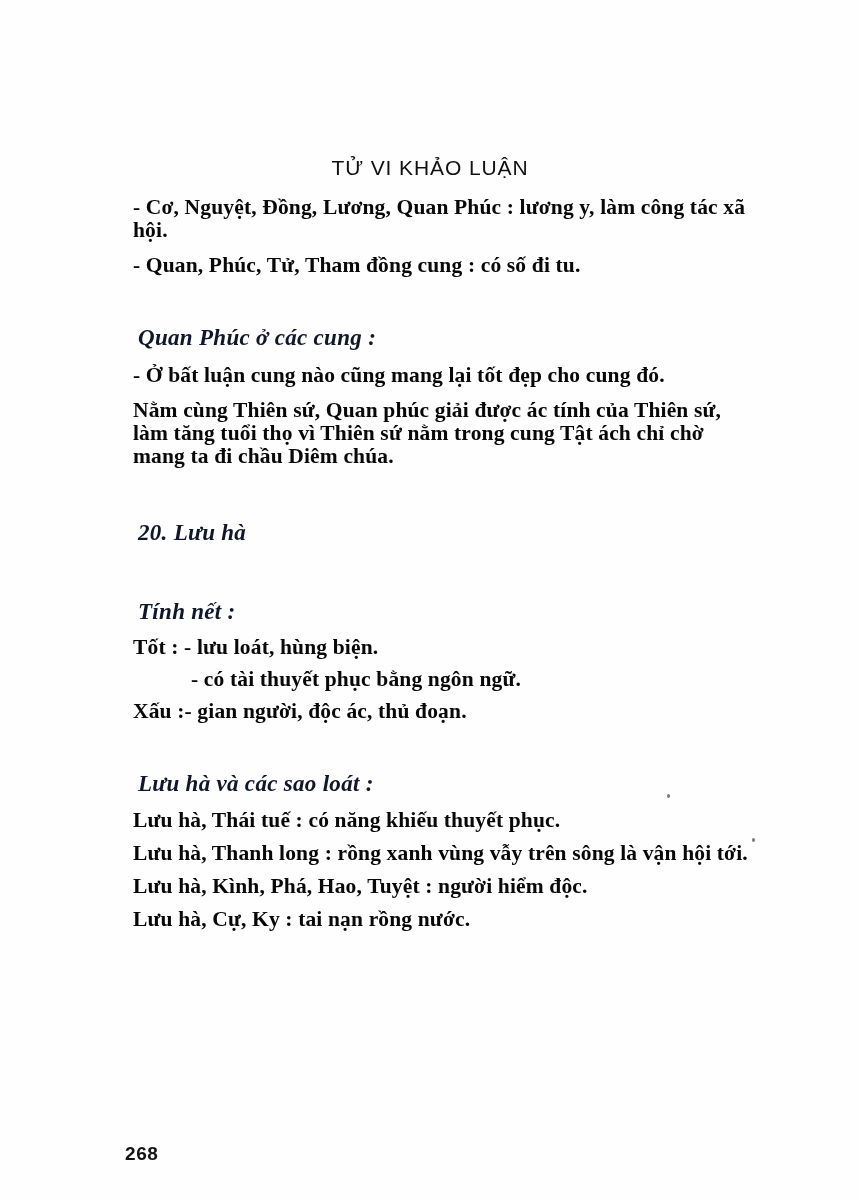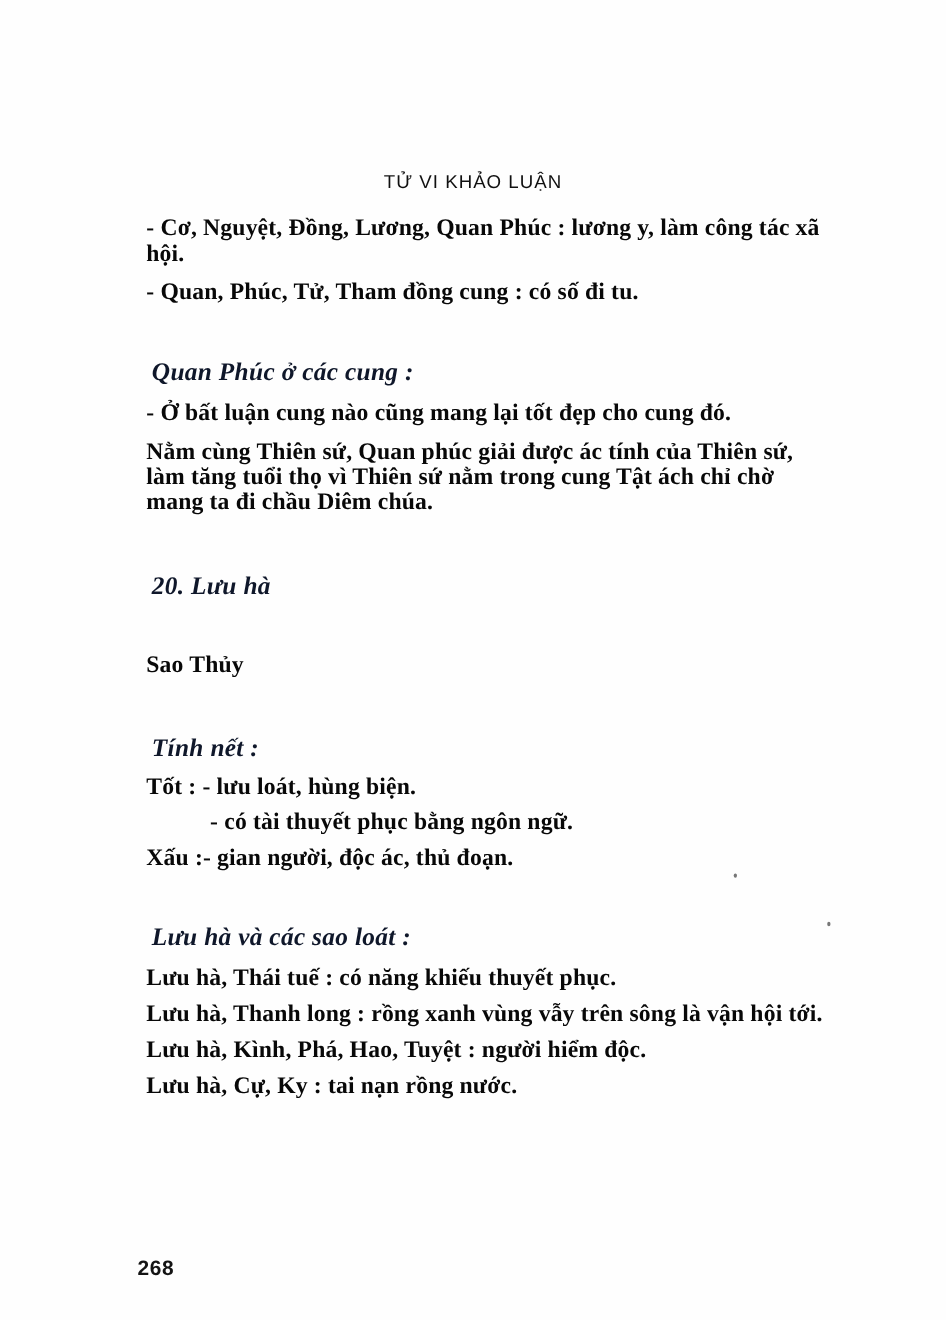--- a/index.html
+++ b/index.html
@@ -23,21 +23,21 @@
   }
 
   
   .running-head {
     position: absolute;
     top: 156px;
     left: 0;
     width: 860px;
     text-align: center;
     font-family: "Liberation Sans", "DejaVu Sans", sans-serif;
-    font-size: 17px;
+    font-size: 21px;
     letter-spacing: 0.9px;
     font-weight: 400;
     color: #101010;
   }
 
   
   .body-block {
     position: absolute;
     left: 133px;
     top: 196px;
@@ -105,21 +105,20 @@
     <p class="para" style="margin-top:12px;">- Quan, Phúc, Tử, Tham đồng cung : có số đi tu.</p>
 
     <p class="heading" style="margin-top:46px;">Quan Phúc ở các cung :</p>
 
     <p class="para" style="margin-top:11px;">- Ở bất luận cung nào cũng mang lại tốt đẹp cho cung đó.</p>
 
     <p class="para" style="margin-top:12px;">Nằm cùng Thiên sứ, Quan phúc giải được ác tính của Thiên sứ, làm tăng tuổi thọ vì Thiên sứ nằm trong cung Tật ách chỉ chờ mang ta đi chầu Diêm chúa.</p>
 
     <p class="heading" style="margin-top:50px;">20. Lưu hà</p>
 
-    <p class="para" style="margin-top:45px;">Sao Thủy</p>
 
     <p class="heading" style="margin-top:49px;">Tính nết :</p>
 
     <p class="para" style="margin-top:9px;">Tốt : - lưu loát, hùng biện.</p>
 
     <p class="para indent-sub" style="margin-top:9px;">- có tài thuyết phục bằng ngôn ngữ.</p>
 
     <p class="para" style="margin-top:9px;">Xấu :- gian người, độc ác, thủ đoạn.</p>
 
     <p class="heading" style="margin-top:46px;">Lưu hà và các sao loát :</p>

